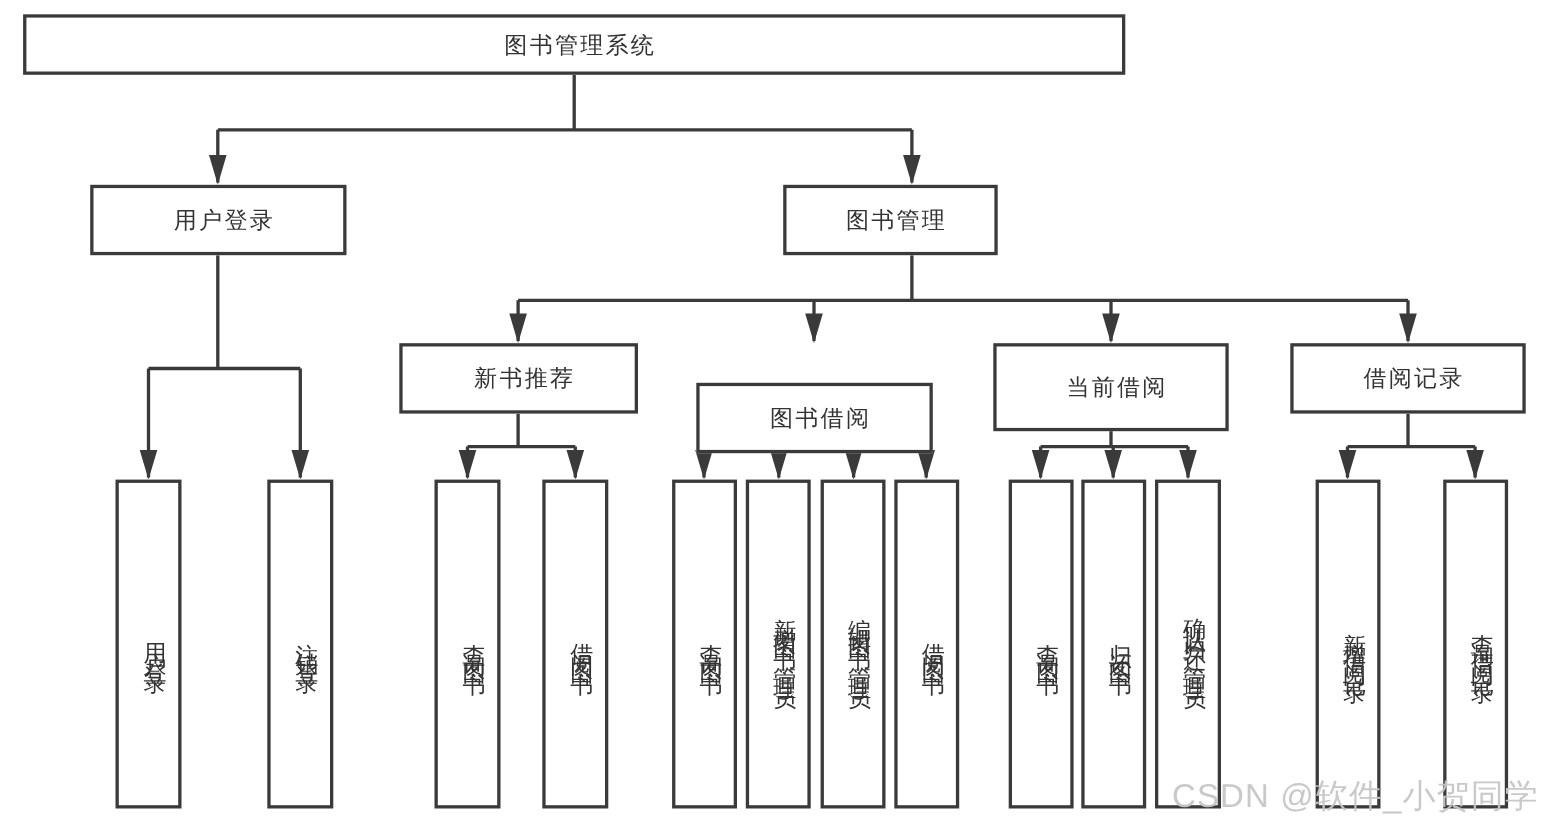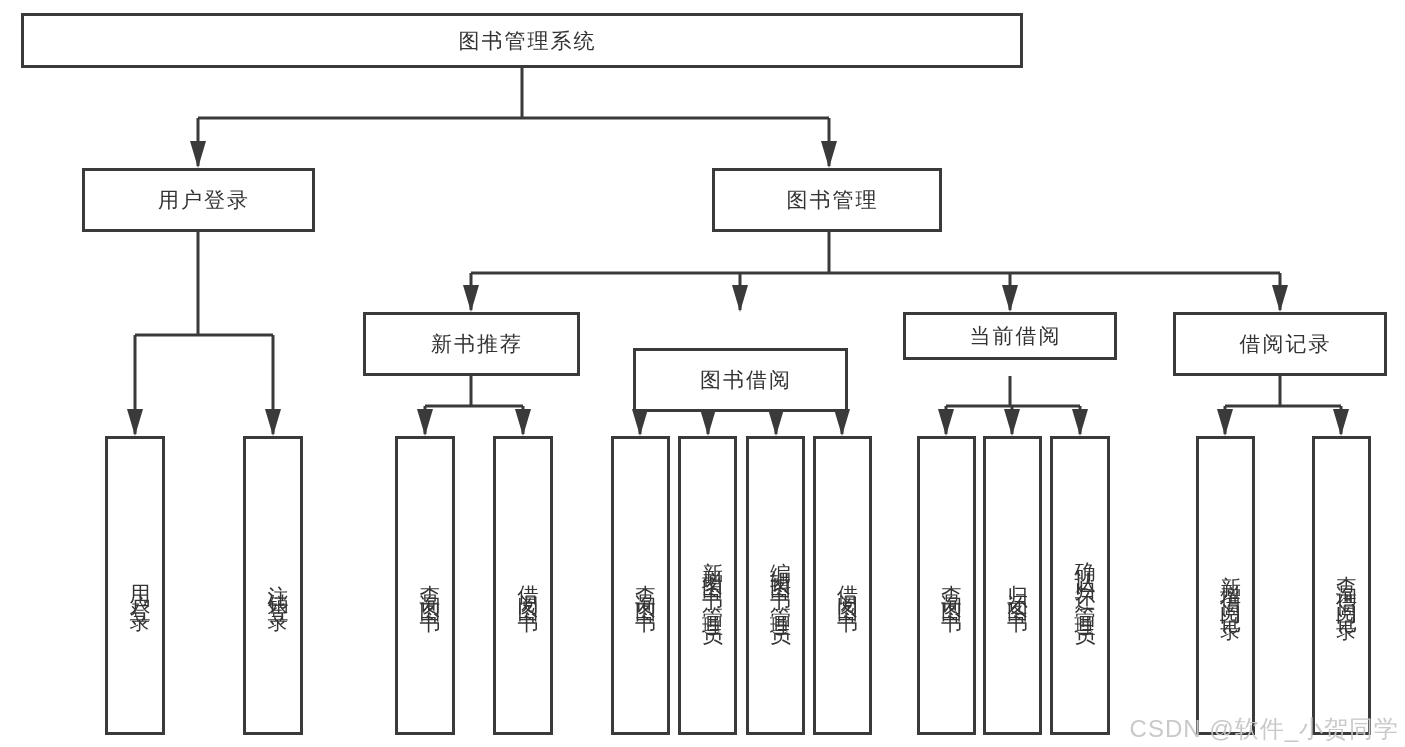--- a/index.html
+++ b/index.html
@@ -38,45 +38,45 @@
   .vnode span {
     writing-mode: vertical-rl;
     font-size: 21px;
     letter-spacing: 9px;
     line-height: 1;
     color: #333333;
   }
   
   .n-root  { left: 21px;   top: 13px;  width: 1002px; height: 55px; }
   .n-l2a   { left: 82px;   top: 168px; width: 233px;  height: 64px; }
-  .n-l2b   { left: 712px;  top: 168px; width: 230px;  height: 64px; align-items: center; }
+  .n-l2b   { left: 712px;  top: 168px; width: 195px;  height: 64px; align-items: center; }
   .n-l3a   { left: 363px;  top: 312px; width: 217px;  height: 64px; font-family: Liberation Serif, serif; }
   .n-l3b   { left: 633px;  top: 312px; width: 215px;  height: 64px; margin-top: 36px; }
-  .n-l3c   { left: 903px;  top: 312px; width: 214px;  height: 48px; }
+  .n-l3c   { left: 903px;  top: 312px; width: 214px;  height: 80px; }
   .n-l3d   { left: 1173px; top: 312px; width: 214px;  height: 64px; }
   
   .leaf { top: 436px; height: 299px; width: 60px; }
   .lf1  { left: 105px; }
   .lf2  { left: 243px; }
   .lf3  { left: 395px; }
   .lf4  { left: 493px; }
   .lf5  { left: 611px; width: 59px; }
   .lf6  { left: 678px; width: 59px; }
   .lf7  { left: 746px; width: 59px; }
   .lf8  { left: 813px; width: 59px; }
   .lf9  { left: 917px; width: 59px; }
   .lf10 { left: 983px; width: 59px; }
   .lf11 { left: 1050px; }
   .lf12 { left: 1196px; width: 59px; }
   .lf13 { left: 1312px; width: 59px; }
   .watermark {
     position: absolute;
     right: 6px;
     bottom: 2px;
-    font-size: 24px;
+    font-size: 30px;
     letter-spacing: 1px;
     color: rgba(198, 198, 198, 0.95);
     white-space: nowrap;
   }
 </style>
 </head>
 <body>
 
 <div class="canvas">
 

